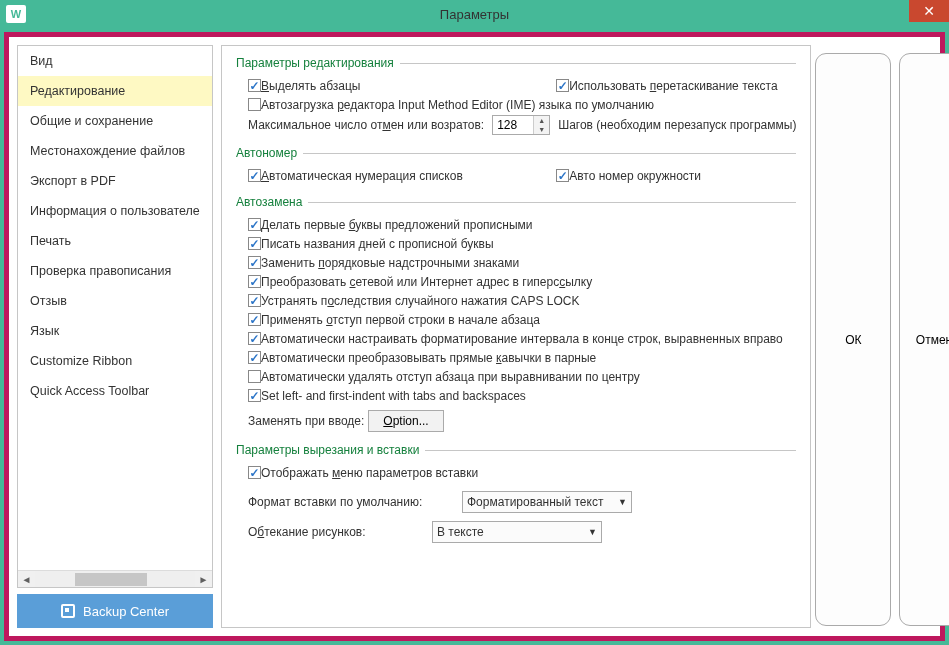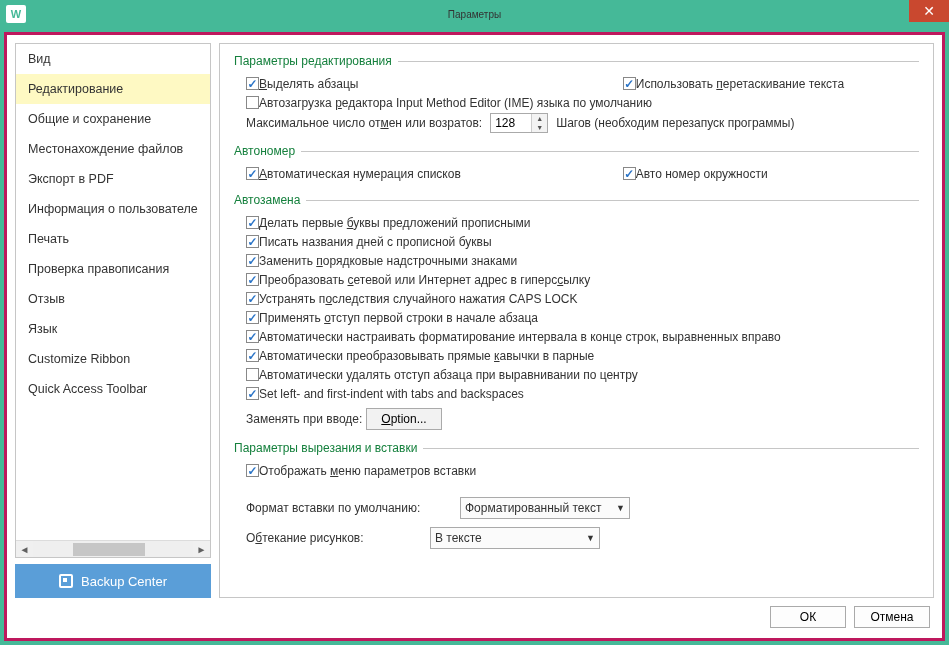--- a/index.html
+++ b/index.html
@@ -37,21 +37,21 @@
   justify-content: center;
   font-weight: bold;
   font-size: 11px;
 }
 .title-text {
   position: absolute;
   left: 0;
   right: 0;
   text-align: center;
   color: #333;
-  font-size: 10px;
+  font-size: 13px;
   pointer-events: none;
 }
 .close-btn {
   margin-left: auto;
   width: 40px;
   height: 22px;
   background: #c9482f;
   color: #fff;
   display: flex;
   align-items: center;
@@ -63,23 +63,23 @@
 .content-area {
   flex: 1;
   background: #45b998;
   padding: 4px;
   display: flex;
   flex-direction: column;
 }
 .inner-frame {
   background: #fff;
   flex: 1;
-  border: 3px solid #be185d;
-  display: flex;
-  flex-direction: column;
+  border: 5px solid #be185d;
+  display: flex;
+  flex-direction: row;
   padding: 8px;
 }
 .main-split {
   display: flex;
   flex: 1;
   gap: 8px;
   min-height: 0;
 }
 .sidebar {
   width: 196px;
@@ -237,21 +237,21 @@
 }
 .select .tri {
   font-size:9px;color:#333;
 }
 .footer {
   display:flex;
   justify-content:flex-end;
   gap:8px;
   padding:8px 4px 2px 4px;
 }
-.footer .btn { min-width:76px; text-align:center; background:#fdfdfd;}
+.footer .btn { min-width:76px; text-align:center; background:#fdfdfd;border-radius:11px;}
 .lbl { white-space: nowrap; }
 .inline-gap { display:flex; gap:4px; }
 .two-col { display:flex; }
 .two-col .colA{flex:0 0 55%;} .two-col .colB{flex:1;}
 </style>
 </head>
 <body>
 
 <div class="window">
   <div class="titlebar">
@@ -440,21 +440,21 @@
             <div class="group-header">
               <span>Параметры вырезания и вставки</span>
               <span class="line"></span>
             </div>
             <div class="row">
               <label class="cbl">
                 <span class="cb checked"></span>
                 <span class="lbl"><span>Отображать </span><span class="und">м</span><span>еню параметров вставки</span></span>
               </label>
             </div>
-            <div class="row inline-gap" style="margin-top:16px;gap:34px;">
+            <div class="row inline-gap" style="margin-top:8px;gap:34px;">
               <span class="lbl" style="width:180px;">Формат вставки по умолчанию:</span>
               <div class="select">
                 <span>Форматированный текст</span>
                 <span class="tri">▼</span>
               </div>
             </div>
             <div class="row inline-gap" style="margin-top:6px;">
               <span class="lbl" style="width:180px;"><span>О</span><span class="und">б</span><span>текание рисунков:</span></span>
               <div class="select">
                 <span>В тексте</span>

